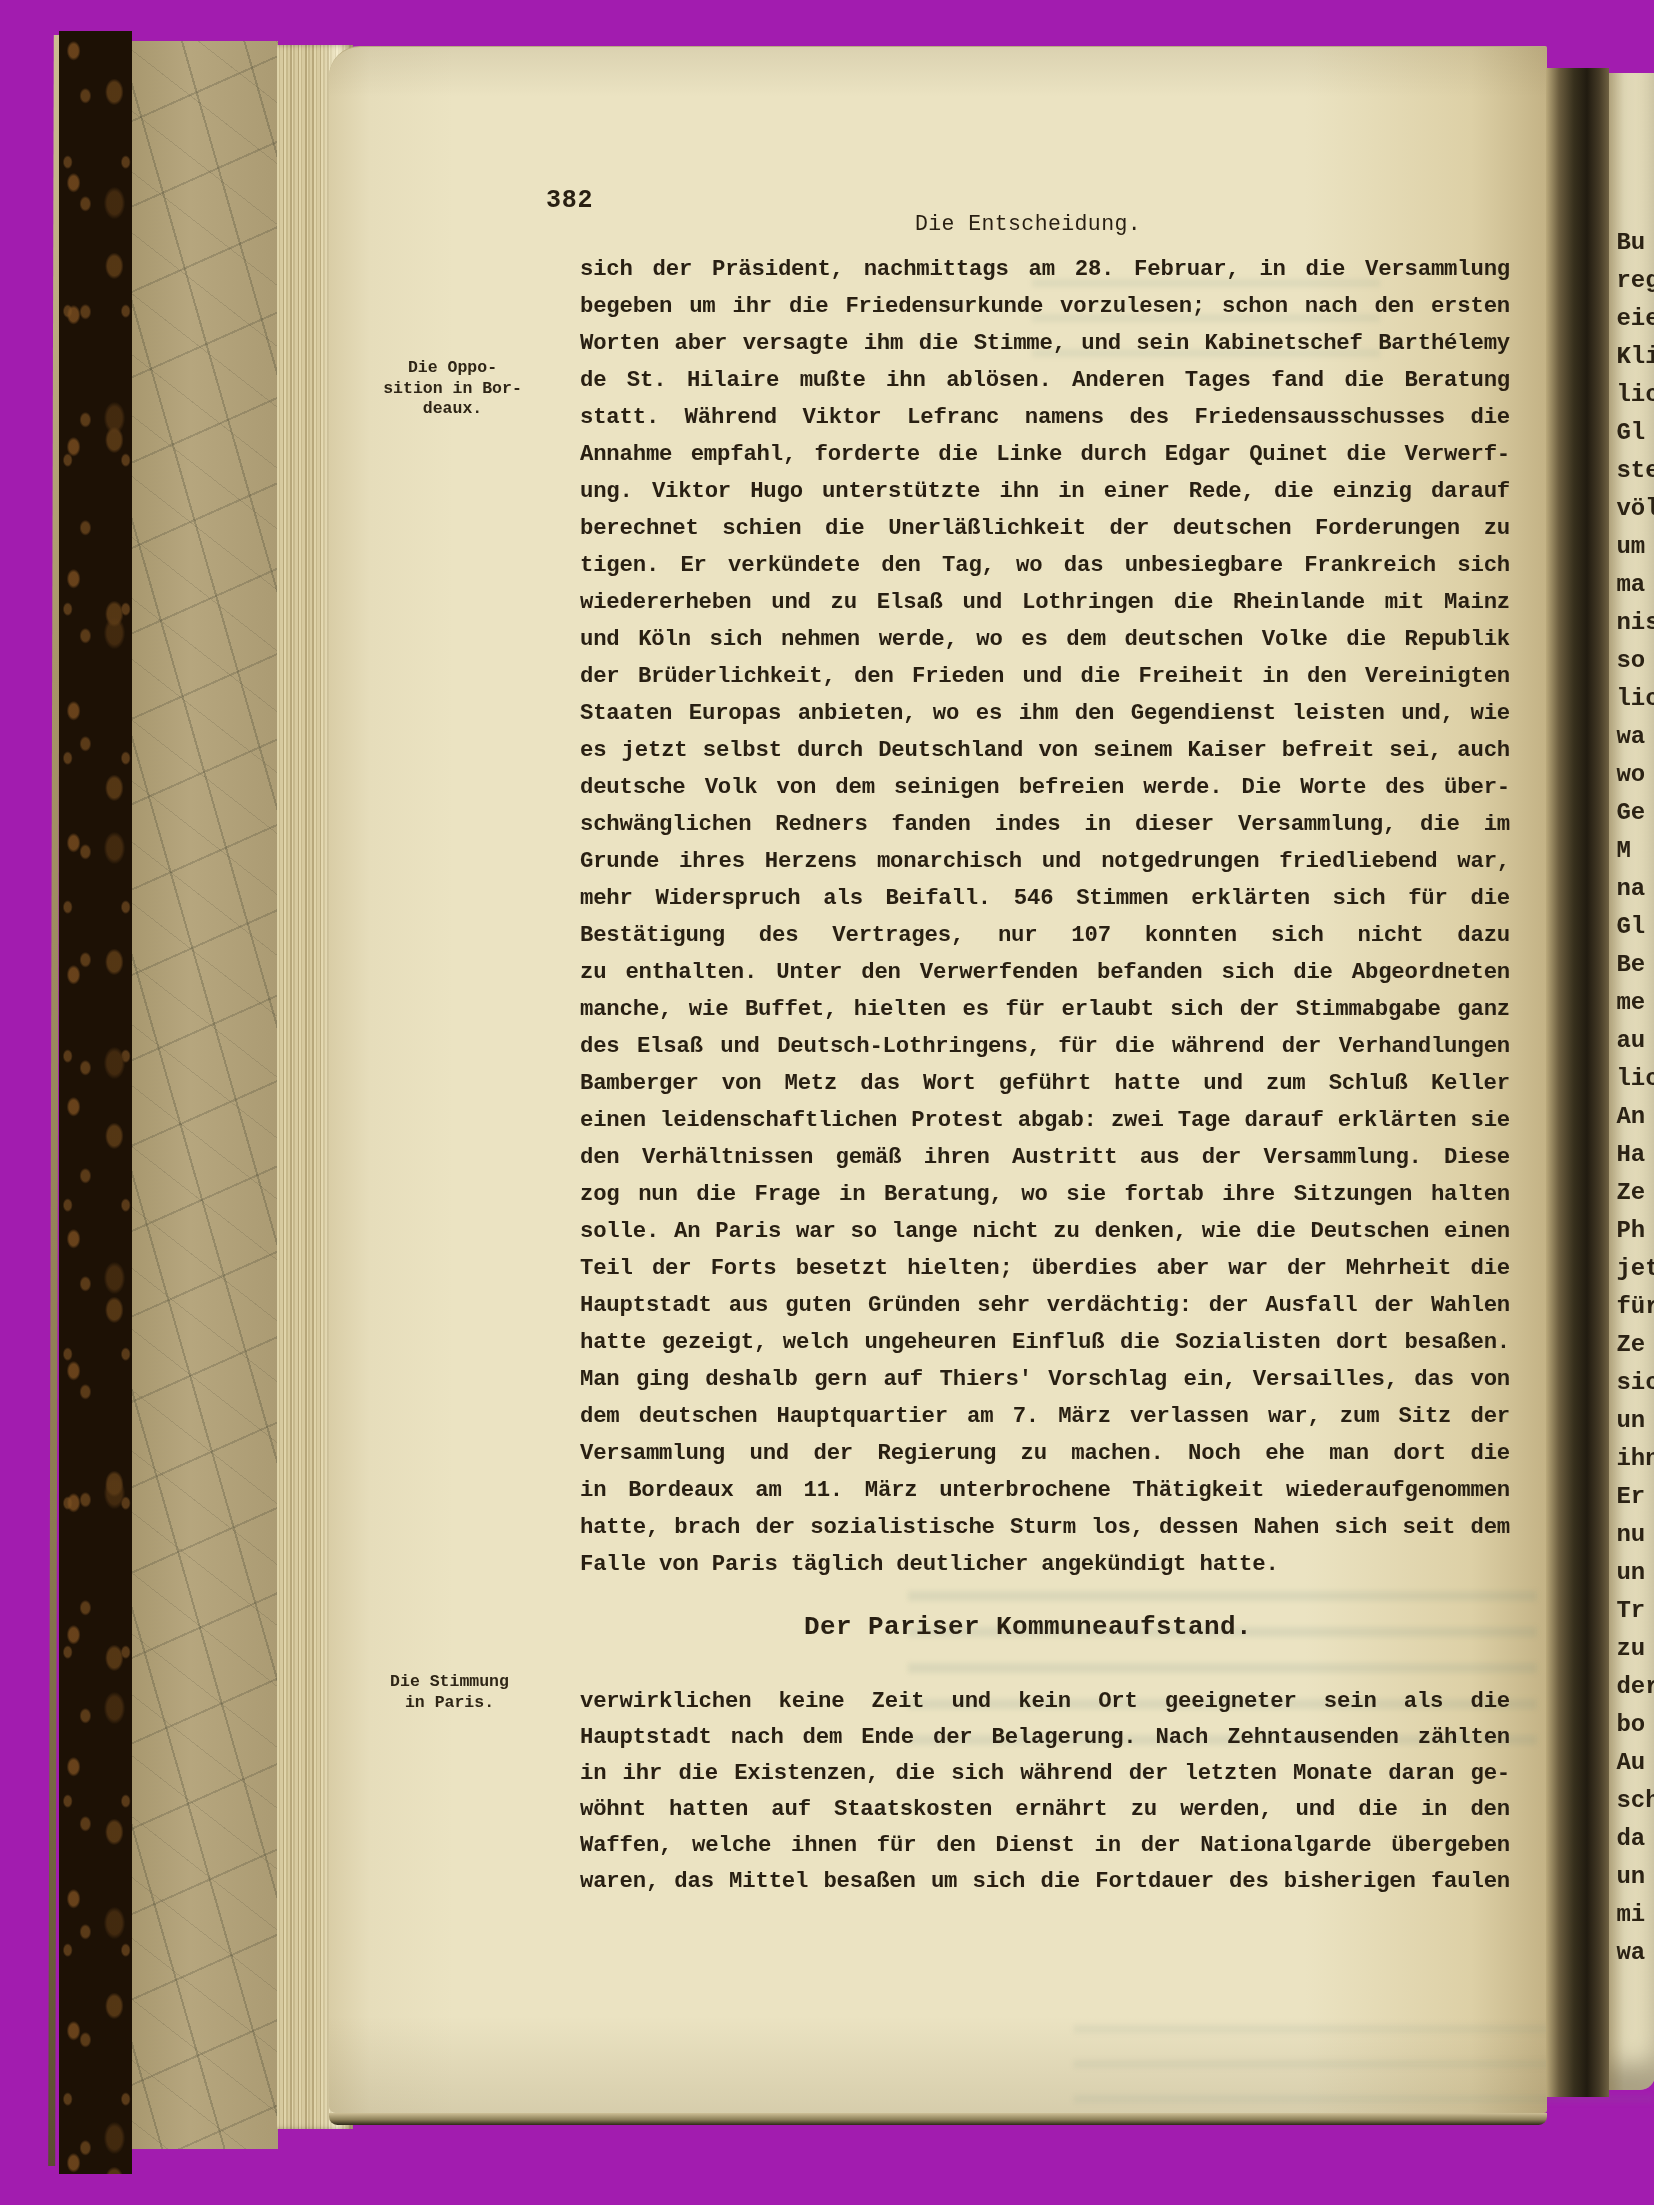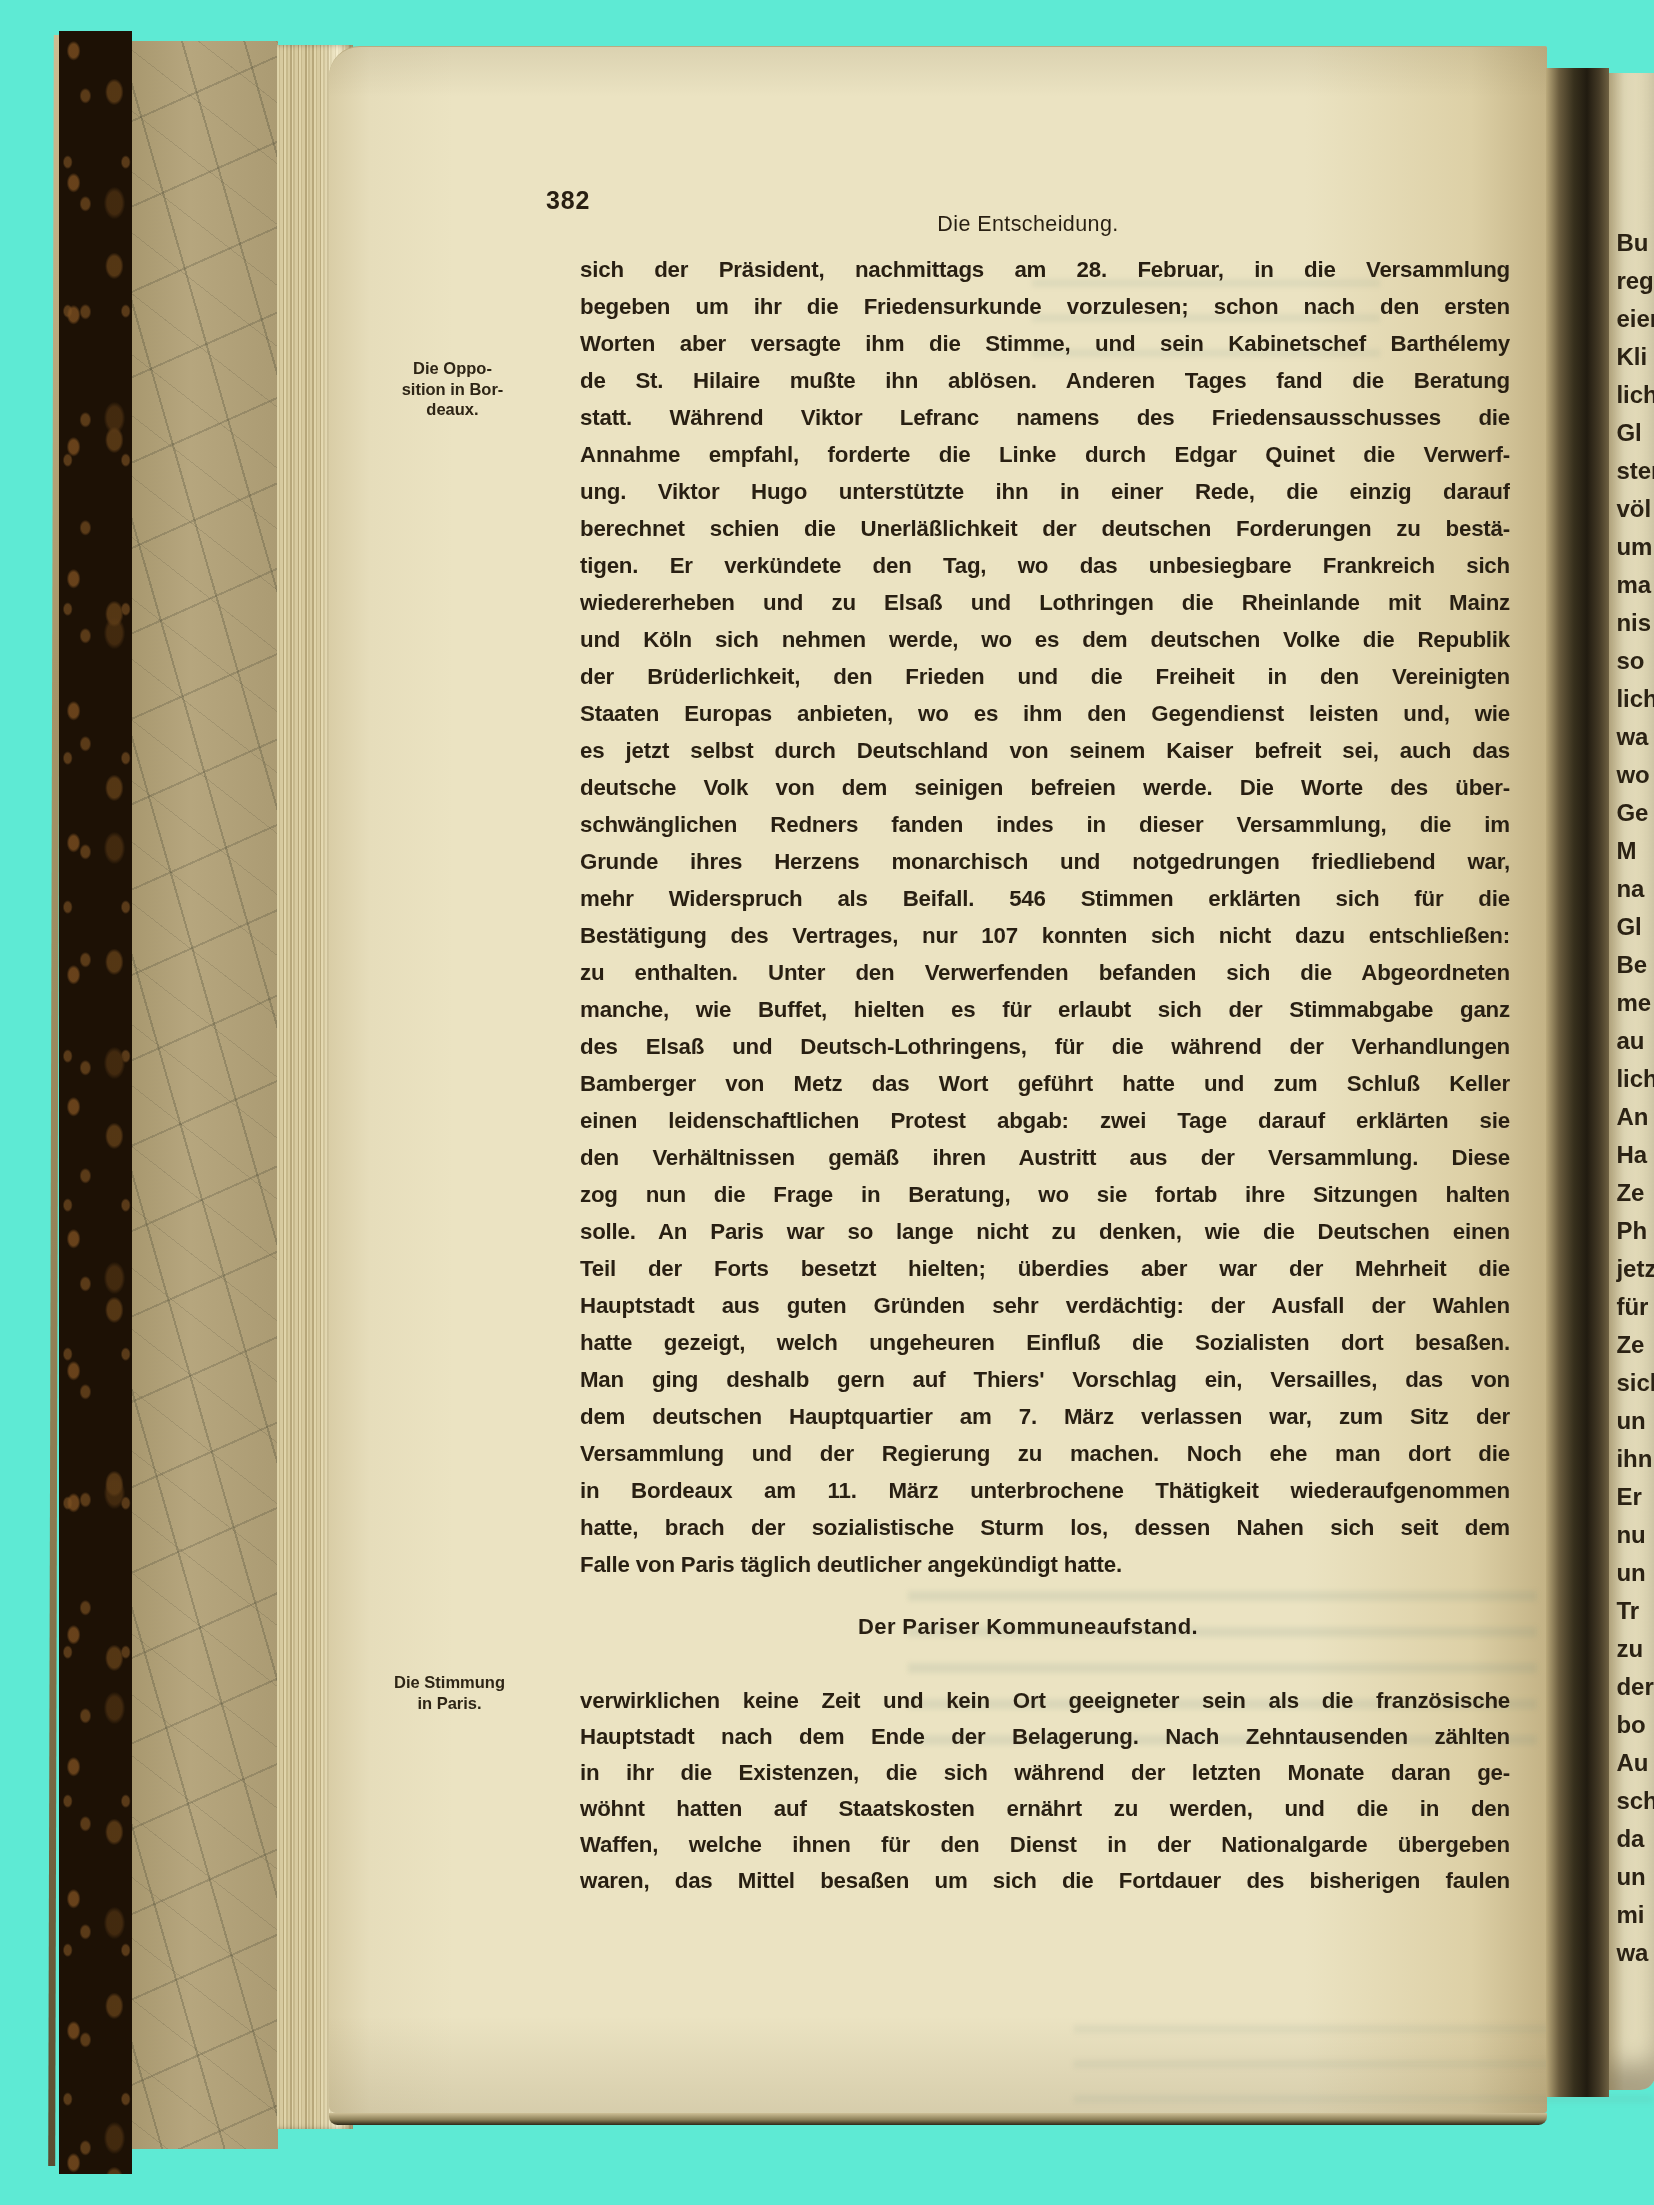--- a/index.html
+++ b/index.html
@@ -1,19 +1,19 @@
 <!DOCTYPE html>
 <html style="font-size:13.2px"><head>
 <meta charset="utf-8">
 <style>
   html,body{margin:0;padding:0;background:#070604;}
   .scene{
     position:relative;width:1655px;height:2205px;overflow:hidden;
-    background:#5eead4;
-    font-family:Liberation Sans, sans-serif;
+    background:#a21caf;
+    font-family:Liberation Mono, monospace;
     color:#281f12;
   }
   
   .spine-highlight{
     position:absolute;left:51px;top:35px;width:7.4px;height:2131px;
     background:linear-gradient(180deg,#cdbd92 0%,#a79467 30%,#8a7a50 70%,#5a4c30 100%);
     transform:rotate(.15deg);
   }
   .cover-edge{
     position:absolute;left:59px;top:31px;width:73px;height:2143px;
@@ -90,21 +90,21 @@
   .body-line{
     font-size:22.3px;font-weight:bold;letter-spacing:-0.2px;
     text-align:justify;text-align-last:justify;overflow:hidden;margin-left:34px;
   }
   .para1 .body-line{height:37px;line-height:37px;}
   .para2 .body-line{height:36px;line-height:36px;}
   .body-line.rag{text-align-last:left;}
   .body-line.ind{text-indent:48px;}
   .section-heading{
     margin:26px 0 38px 0;height:36px;line-height:36px;
-    text-align:center;font-size:22px;font-weight:bold;letter-spacing:0.4px;
+    text-align:center;font-size:26px;font-weight:bold;letter-spacing:0.4px;
   }
   
   .ghost{position:absolute;pointer-events:none;filter:blur(2.5px);}
   .ghost-1{
     left:703px;top:232px;width:348px;height:99px;
     background:repeating-linear-gradient(180deg,rgba(110,140,125,.10) 0 8.3px,transparent 8.3px 35px);
   }
   .ghost-2{
     left:579px;top:1544px;width:629px;height:165px;
     background:repeating-linear-gradient(180deg,rgba(105,135,120,.12) 0 10px,transparent 10px 36px);

